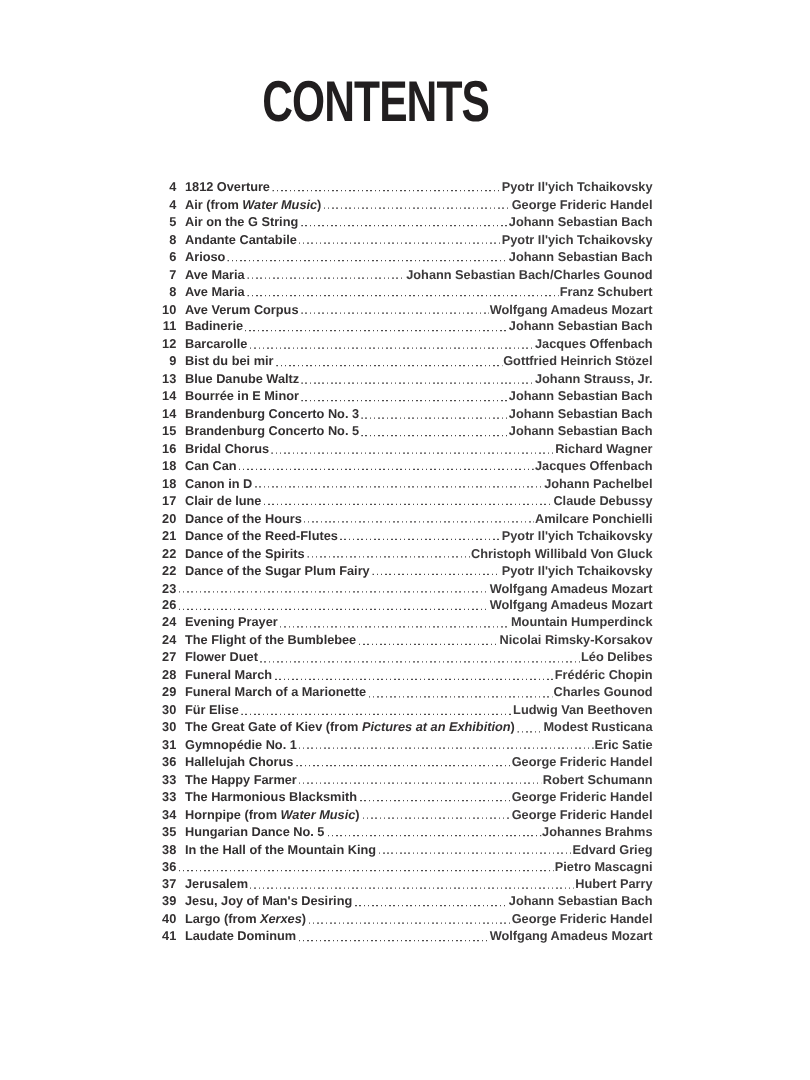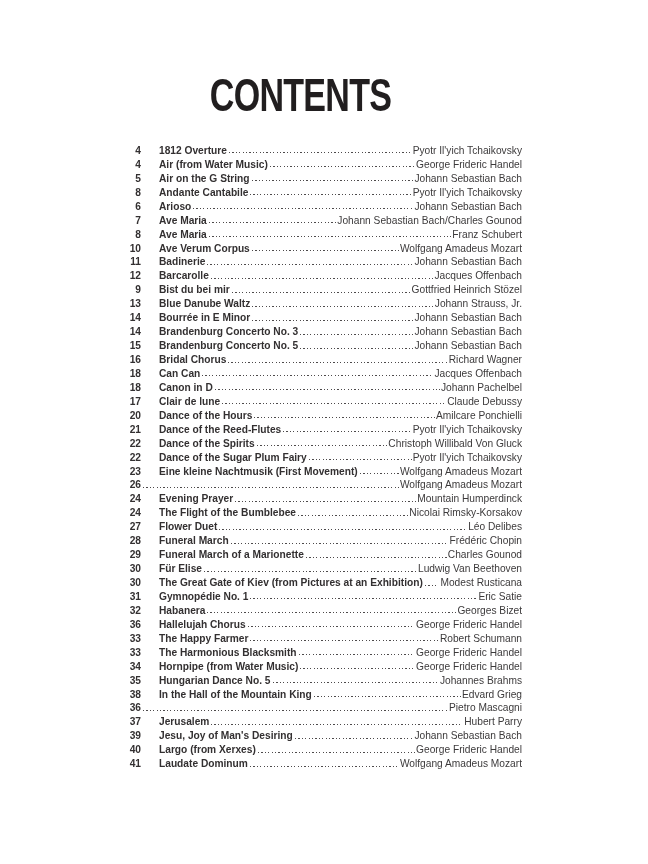--- a/index.html
+++ b/index.html
@@ -6,21 +6,21 @@
   body {
     width: 648px; height: 864px;
     background: #ffffff;
     font-family: "Liberation Sans", sans-serif;
     color: #3a3a3a;
     overflow: hidden;
     position: relative;
   }
   .title-wrap {
     position: absolute;
-    top: 68px; left: 0; width: 600px;
+    top: 54px; left: 0; width: 600px;
     text-align: center;
   }
   .title {
     display: inline-block;
     font-size: 46px;
     font-weight: 800;
     color: #211e1f;
     letter-spacing: -1px;
     transform: scaleX(0.74);
     transform-origin: center;
@@ -41,36 +41,36 @@
   }
   .num {
     flex: none;
     width: 37px;
     text-align: right;
     font-weight: 700;
     color: #333031;
   }
   .song {
     flex: none;
-    margin-left: 18px;
+    margin-left: 7px;
     font-weight: 700;
     color: #333031;
   }
-  .song .it { }
+  .song .it { font-style: italic; }
   .leader {
     flex: 1 1 auto;
     min-width: 6px;
     height: 1px;
     align-self: flex-end;
     margin: 0 1px 3.5px 2px;
     background-image: repeating-linear-gradient(to right, #4d4a4b 0 1.2px, transparent 1.2px 3.4px);
   }
   .comp {
     flex: none;
-    font-weight: 400;
+    font-weight: 700;
     color: #3c3a3b;
   }
 </style>
 </head>
 <body>
 
 <div class="title-wrap">
   <span class="title">CONTENTS</span>
 </div>
 
@@ -232,21 +232,20 @@
 
   <div class="row">
     <span class="num">22</span>
     <span class="song"><span>Dance of the Sugar Plum Fairy</span><span class="it"></span><span></span></span>
     <span class="leader"></span>
     <span class="comp">Pyotr Il'yich Tchaikovsky</span>
   </div>
 
   <div class="row">
     <span class="num">23</span>
-    <span class="song"><span>Eine kleine Nachtmusik (First Movement)</span><span class="it"></span><span></span></span>
     <span class="leader"></span>
     <span class="comp">Wolfgang Amadeus Mozart</span>
   </div>
 
   <div class="row">
     <span class="num">26</span>
     <span class="leader"></span>
     <span class="comp">Wolfgang Amadeus Mozart</span>
   </div>
 
@@ -299,26 +298,20 @@
     <span class="comp">Modest Rusticana</span>
   </div>
 
   <div class="row">
     <span class="num">31</span>
     <span class="song"><span>Gymnopédie No. 1</span><span class="it"></span><span></span></span>
     <span class="leader"></span>
     <span class="comp">Eric Satie</span>
   </div>
 
-  <div class="row">
-    <span class="num">32</span>
-    <span class="song"><span>Habanera</span><span class="it"></span><span></span></span>
-    <span class="leader"></span>
-    <span class="comp">Georges Bizet</span>
-  </div>
 
   <div class="row">
     <span class="num">36</span>
     <span class="song"><span>Hallelujah Chorus</span><span class="it"></span><span></span></span>
     <span class="leader"></span>
     <span class="comp">George Frideric Handel</span>
   </div>
 
   <div class="row">
     <span class="num">33</span>

